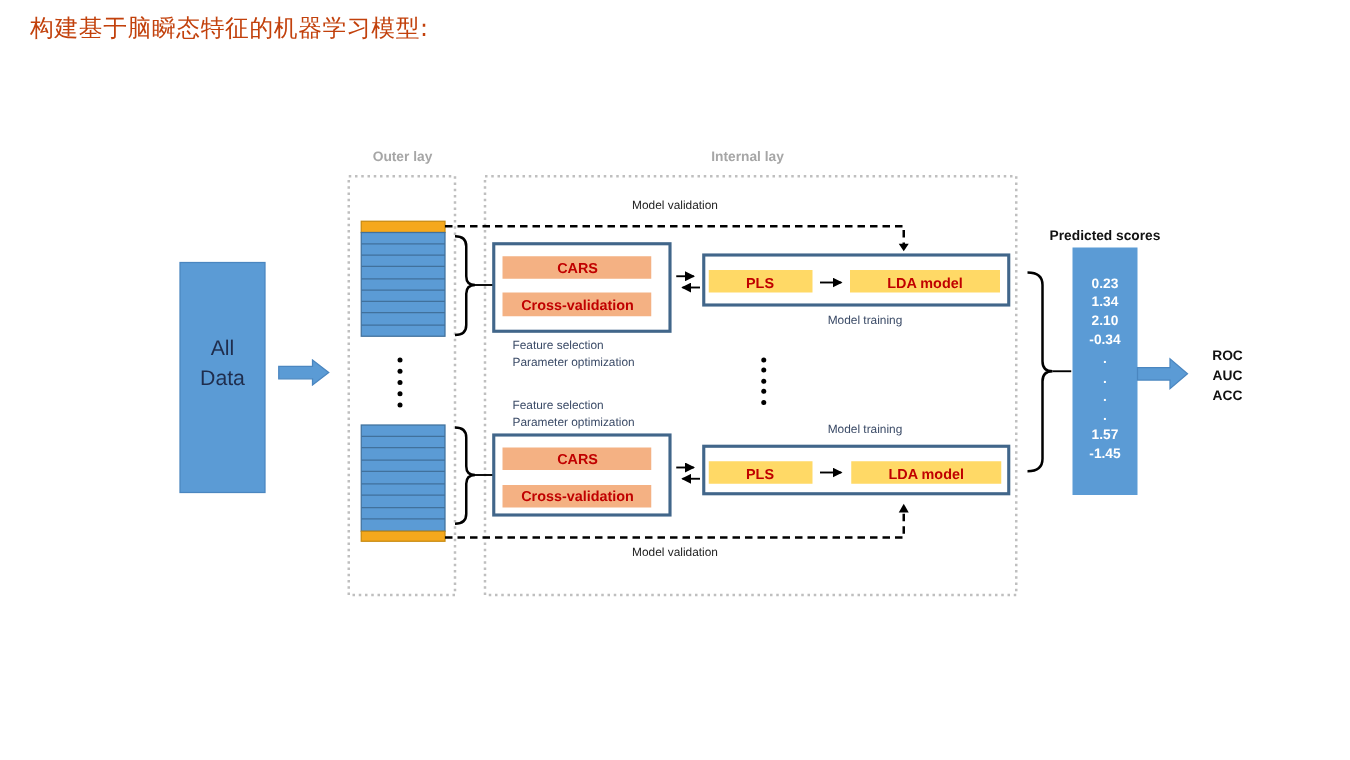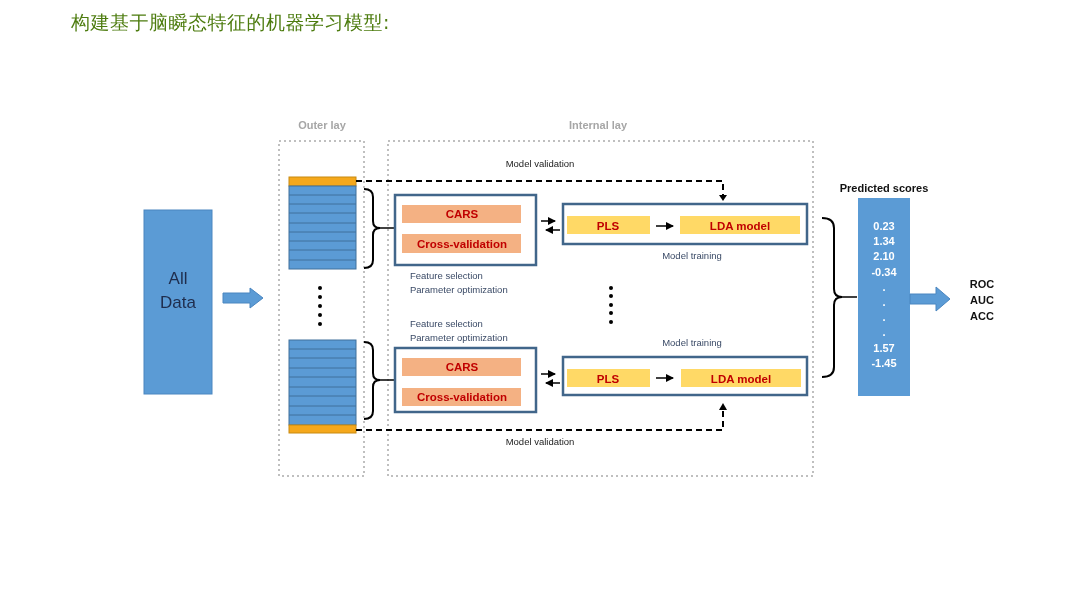--- a/index.html
+++ b/index.html
@@ -1,19 +1,19 @@
 <!DOCTYPE html>
 <html><head>
 <meta charset="utf-8">
 <style>
   html, body { margin: 0; padding: 0; background: #ffffff; }
   body { width: 1080px; height: 608px; position: relative; overflow: hidden;
          font-family: "Liberation Sans", "DejaVu Sans", sans-serif; }
-  .heading { position: absolute; left: 24px; top: 10px; font-size: 19px; color: #4d7c0f;
-             font-family: "DejaVu Sans", sans-serif; letter-spacing: 0.5px; margin-left: 47px; }
+  .heading { position: absolute; left: 24px; top: 10px; font-size: 19px; color: #c2410c;
+             font-family: "DejaVu Sans", sans-serif; letter-spacing: 0.5px; }
   svg text { font-family: "Liberation Sans", "DejaVu Sans", sans-serif; }
   .lbl-grey { fill: #a6a6a6; font-size: 11px; font-weight: bold; }
   .lbl-black { fill: #222222; font-size: 9.5px; }
   .lbl-slate { fill: #3a4a66; font-size: 9.5px; }
   .lbl-red { fill: #c00000; font-size: 11.5px; font-weight: bold; }
   .lbl-bold { fill: #111111; font-size: 11px; font-weight: bold; }
   .lbl-white { fill: #ffffff; font-size: 11px; font-weight: bold; }
   .lbl-data { fill: #1f2d4d; font-size: 17px; }
 </style>
 </head>

